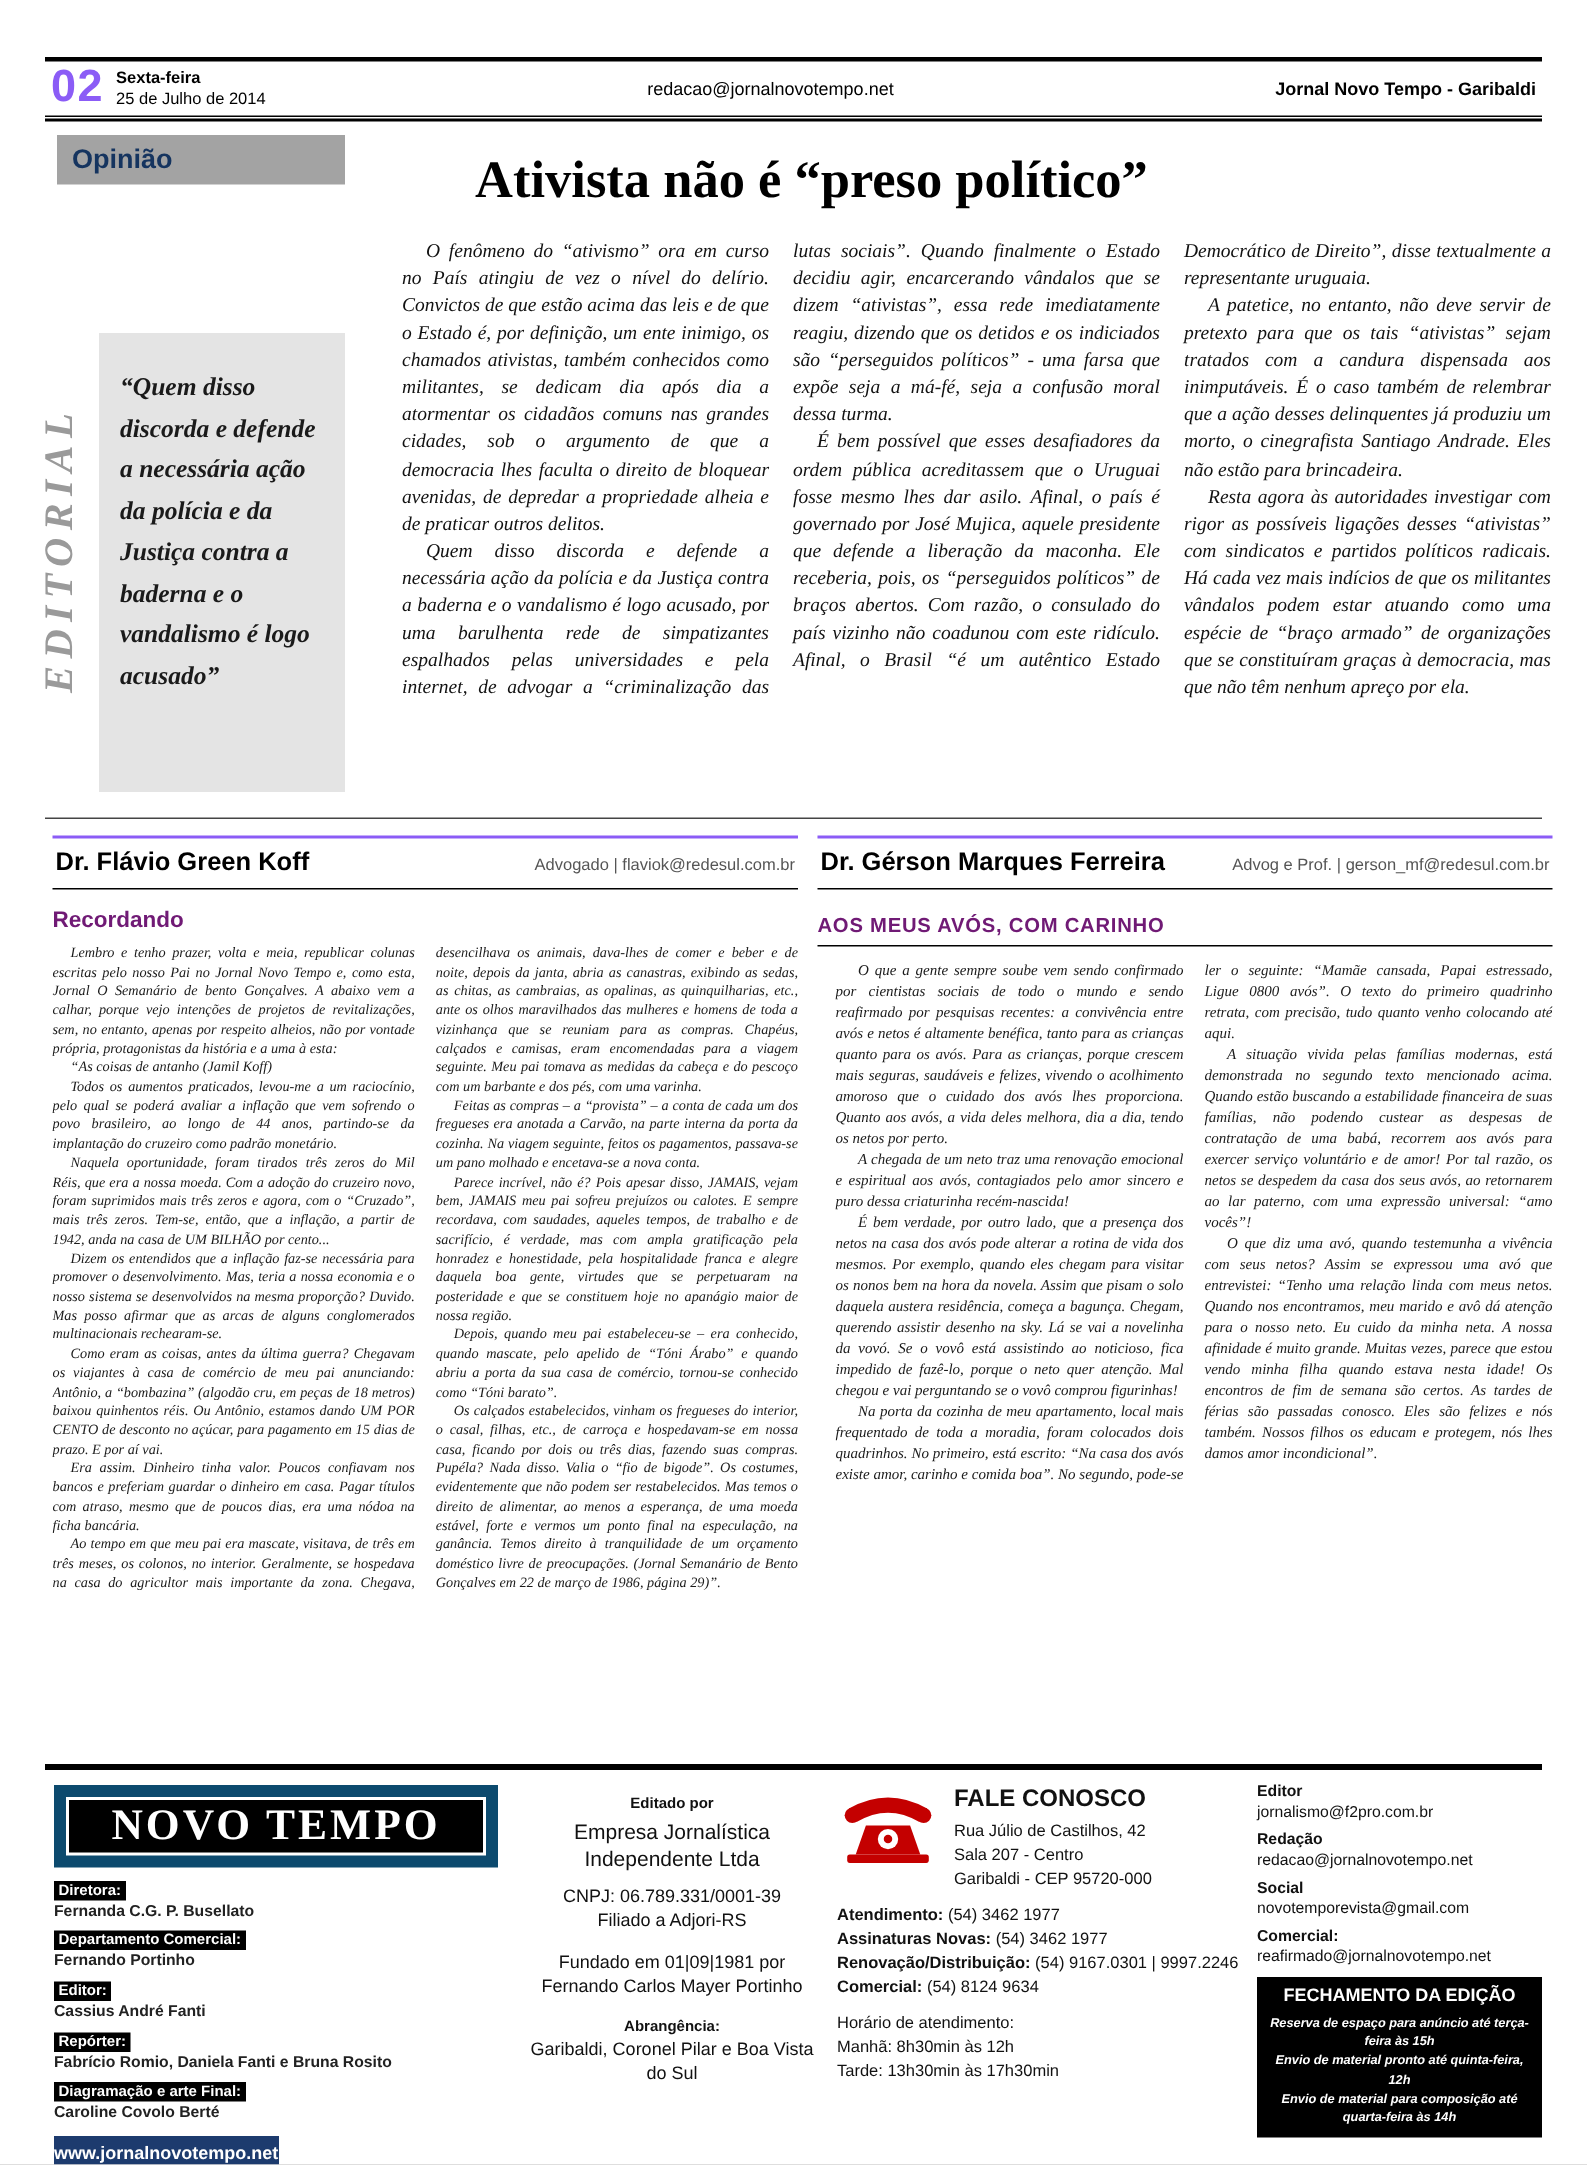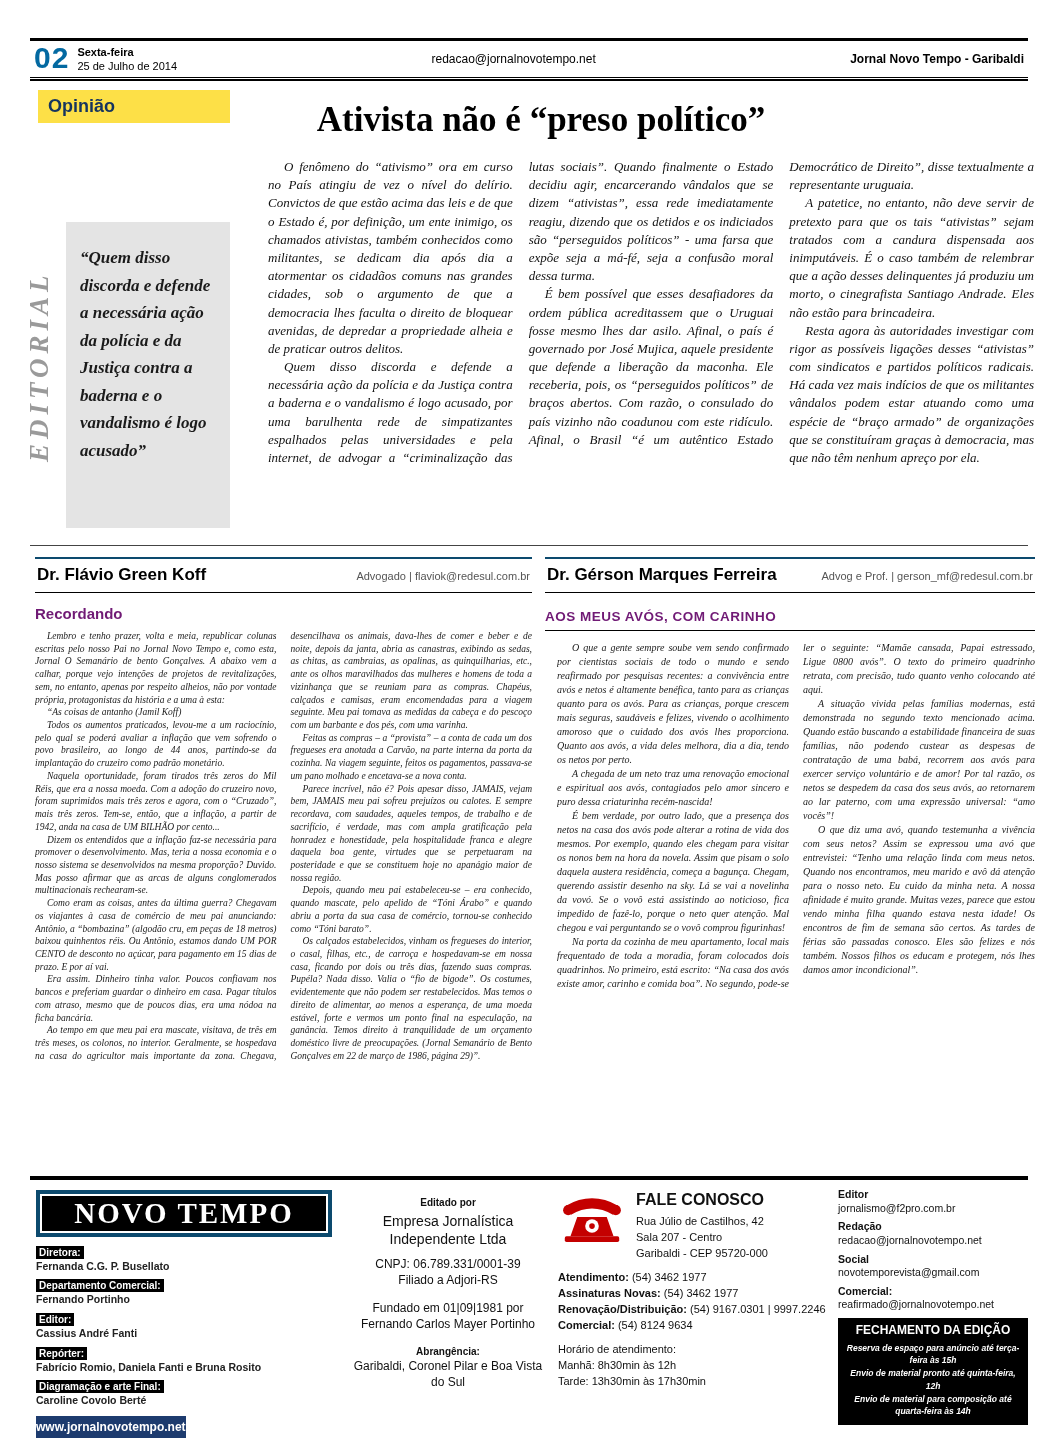--- a/index.html
+++ b/index.html
@@ -2,60 +2,60 @@
 <html><head>
 <meta charset="utf-8">
 <style>
   * { margin:0; padding:0; box-sizing:border-box; }
   body { background:#cfcfcf; font-family:"Liberation Sans", sans-serif; }
   .page { position:relative; width:1058px; height:1443px; margin:0 auto; background:#fff; overflow:hidden; outline:1px solid #b5b5b5; }
 
   
   .masthead { position:absolute; top:38px; left:30px; width:998px; border-top:3px solid #000; }
   .masthead-row { display:flex; align-items:flex-start; padding:2px 4px 3px; }
-  .page-number { font:bold 30px/1 "Liberation Sans", sans-serif; letter-spacing:1px; color:#0369a1; }
+  .page-number { font:bold 30px/1 "Liberation Sans", sans-serif; letter-spacing:1px; color:#8b5cf6; }
   .date-block { margin-left:8px; padding-top:3px; }
   .weekday { font:bold 11px/1.25 "Liberation Sans", sans-serif; }
   .date { font:11px/1.25 "Liberation Sans", sans-serif; }
   .header-email { flex:1; text-align:center; font:12px/1 "Liberation Sans", sans-serif; padding-top:10px; }
   .header-brand { font:bold 12px/1 "Liberation Sans", sans-serif; padding-top:10px; }
   .rule-double { height:4px; border-top:1px solid #000; border-bottom:2px solid #000; }
 
   
-  .section-label { position:absolute; top:90px; left:38px; width:192px; height:33px; background:#fde047; color:#15345f; font:bold 18px/33px "Liberation Sans", sans-serif; padding-left:10px; }
+  .section-label { position:absolute; top:90px; left:38px; width:192px; height:33px; background:#a3a3a3; color:#15345f; font:bold 18px/33px "Liberation Sans", sans-serif; padding-left:10px; }
   .headline { position:absolute; top:100px; left:248px; width:586px; text-align:center; font-family:"Liberation Serif", serif; font-weight:bold; font-size:35px; color:#000; }
 
   
   .editorial-vertical { position:absolute; top:232px; left:24px; height:230px; writing-mode:vertical-rl; transform:rotate(180deg); font-family:"Liberation Serif", serif; font-weight:bold; font-style:italic; font-size:27px; color:#9a9a9a; letter-spacing:5px; }
   .editorial-quote { position:absolute; top:222px; left:66px; width:164px; min-height:306px; background:#e4e4e4; padding:22px 14px; font-family:"Liberation Serif", serif; font-style:italic; font-weight:bold; font-size:17px; line-height:1.62; color:#1a1a1a; }
   .editorial-body { position:absolute; top:158px; left:268px; width:766px; column-count:3; column-gap:16px; font-family:"Liberation Serif", serif; font-style:italic; font-size:13px; line-height:1.4; text-align:justify; color:#111; }
   .editorial-body p { text-indent:16px; margin:0; }
 
   .section-rule { position:absolute; top:545px; left:30px; width:998px; border-top:1px solid #444; }
 
   
   .columnist { position:absolute; top:557px; }
   .col-left { left:35px; width:497px; }
   .col-right { left:545px; width:490px; }
-  .col-header { display:flex; justify-content:space-between; align-items:baseline; border-top:2px solid #0c4a6e; border-bottom:1px solid #000; padding:6px 2px 7px; }
+  .col-header { display:flex; justify-content:space-between; align-items:baseline; border-top:2px solid #8b5cf6; border-bottom:1px solid #000; padding:6px 2px 7px; }
   .col-author { font:bold 17px "Liberation Sans", sans-serif; color:#000; }
   .col-byline { font:11px "Liberation Sans", sans-serif; color:#555; }
   .col-title { font:bold 15px "Liberation Sans", sans-serif; margin:12px 0 8px; color:#701a75; }
   .col-right .col-title { font-size:13.5px; letter-spacing:.5px; border-bottom:1.5px solid #000; padding-bottom:6px; margin:16px 0 10px; }
   .col-body { column-count:2; column-gap:14px; text-align:justify; font-family:"Liberation Serif", serif; font-style:italic; color:#1a1a1a; overflow:hidden; }
   .col-body p { margin:0; }
   .col-left .col-body { font-size:9.5px; line-height:1.34; height:540px; }
   .col-left .col-body p { text-indent:12px; }
   .col-right .col-body { font-size:10px; line-height:1.4; height:515px;margin-left:12px; }
   .col-right .col-body p { text-indent:15px; }
 
   
   .footer { position:absolute; top:1176px; left:30px; width:998px; height:245px; border-top:4px solid #000; font-family:"Liberation Sans", sans-serif; color:#111; }
   .f-left { position:absolute; left:6px; top:10px; width:296px; }
-  .logo-frame { border:4px solid #0c4a6e; padding:2px; }
+  .logo-frame { border:8px solid #0c4a6e; padding:2px; }
   .logo-inner { background:#000; color:#fff; text-align:center; font-family:"Liberation Serif", serif; font-weight:bold; font-size:29px; line-height:1.2; letter-spacing:2px; text-transform:uppercase; }
   .staff { margin-top:5px; }
   .staff-item { margin-bottom:3px; }
   .staff-label { display:inline-block; background:#000; color:#fff; font-weight:bold; font-size:10px; padding:1px 3px; }
   .staff-value { font-size:10.5px; font-weight:bold; color:#222; line-height:1.2; }
   .website { margin-top:6px; display:inline-block; background:#1d3b6e; color:#fff; font-weight:bold; font-size:12px; padding:4px 0; }
 
   .f-mid { position:absolute; left:318px; top:16px; width:200px; text-align:center; font-size:12px; line-height:1.35; }
   .f-mid .b { font-weight:bold; font-size:10px; }
   .f-mid .name { font-size:14px; line-height:1.3; margin:2px 0 8px; }

